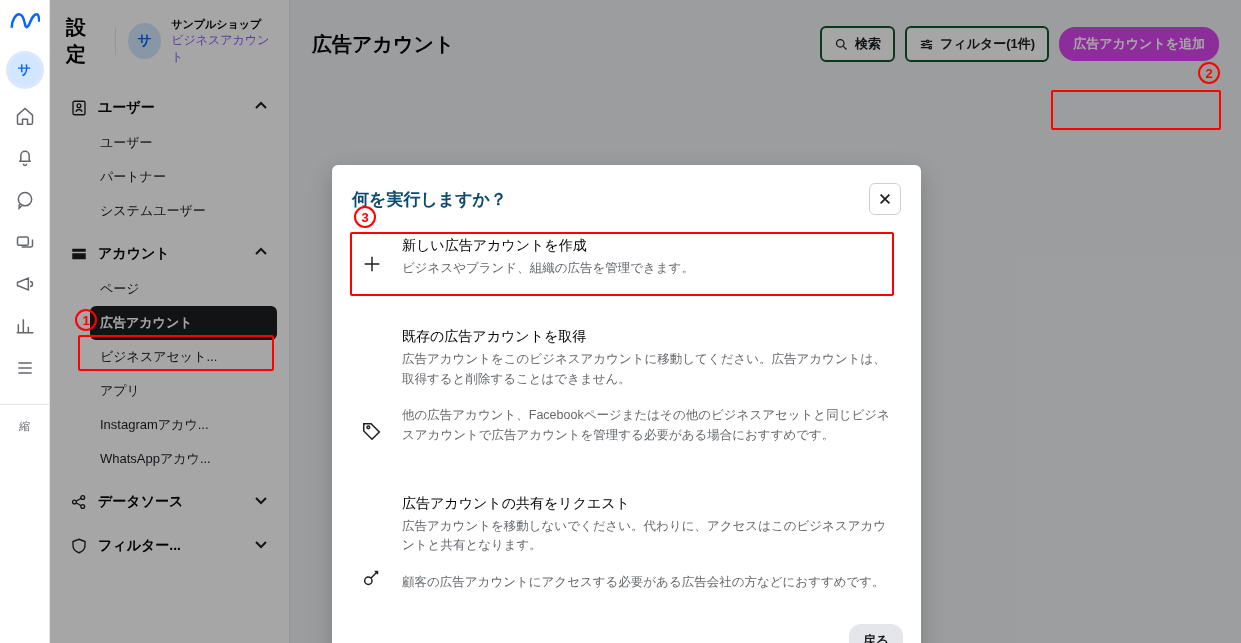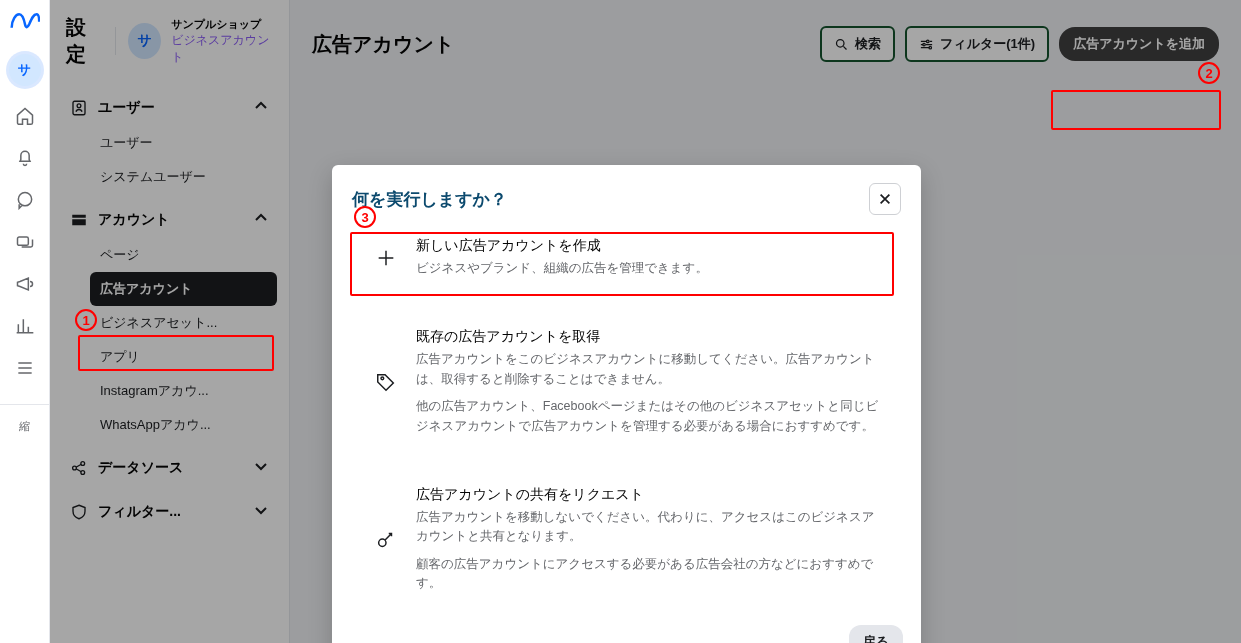--- a/index.html
+++ b/index.html
@@ -33,38 +33,38 @@
   .sb-item { padding:8px 10px; font-size:13px; color:#1c1e21; border-radius:6px; cursor:pointer; white-space:nowrap; overflow:hidden; text-overflow:ellipsis; }
   .sb-item.active { background:#1c1e21; color:#fff; font-weight:600; }
 
   
   .main { flex:1; display:flex; flex-direction:column; }
   .main-header { display:flex; align-items:center; justify-content:space-between; padding:26px 22px 14px 22px; }
   .main-title { font-size:20px; font-weight:700; color:#050505; }
   .main-actions { display:flex; gap:10px; align-items:center; }
   .btn-outline { background:#fff; border:2px solid #14532d; border-radius:6px; padding:7px 12px; font-size:13px; font-weight:600; color:#1c1e21; display:flex; align-items:center; gap:6px; cursor:pointer; }
   .btn-outline svg { width:15px; height:15px; }
-  .btn-primary { background:#404040; border:none; color:#fff; border-radius:16px; padding:8px 14px; font-size:13px; font-weight:600; cursor:pointer; }
+  .btn-primary { background:#d946ef; border:none; color:#fff; border-radius:16px; padding:8px 14px; font-size:13px; font-weight:600; cursor:pointer; }
 
   
   .dim-overlay { position:absolute; left:50px; top:0; right:0; bottom:0; background:rgba(0,0,0,0.35); }
 
   
   .dialog { position:absolute; left:332px; top:165px; width:589px; background:#fff; border-radius:6px; box-shadow:0 8px 24px rgba(0,0,0,.2); display:flex; flex-direction:column; }
   .dlg-head { display:flex; align-items:center; justify-content:space-between; padding:18px 20px 6px 20px; }
   .dlg-title { font-size:17px; font-weight:700; color:#0c4a6e; }
   .dlg-close { width:32px; height:32px; border:1px solid #ced0d4; border-radius:6px; display:flex; align-items:center; justify-content:center; cursor:pointer; color:#1c1e21; }
   .dlg-close svg { width:14px; height:14px; }
   .dlg-body { padding:4px 20px 10px 20px; display:flex; flex-direction:column; gap:26px; }
-  .opt { display:flex; gap:16px; align-items:center; padding:12px 20px; cursor:pointer; }
+  .opt { display:flex; gap:16px; align-items:flex-end; padding:12px 6px; cursor:pointer; }
   .opt-ico { width:28px; height:28px; display:flex; align-items:center; justify-content:center; color:#1c1e21; flex-shrink:0; }
   .opt-ico svg { width:22px; height:22px; }
   .opt-tx .t { font-size:14px; font-weight:400; color:#050505; margin-bottom:4px; }
   .opt-tx .d { font-size:12.5px; color:#65676b; line-height:1.55; }
-  .opt-tx .d + .d { margin-top:8px; }
+  .opt-tx .d + .d { margin-top:17px; }
   .dlg-foot { display:flex; justify-content:flex-end; padding:10px 18px 16px 18px; }
   .btn-light { background:#e4e6eb; border:none; border-radius:12px; padding:8px 14px; font-size:13px; font-weight:600; color:#1c1e21; cursor:pointer; }
 
   
   .redbox { position:absolute; border:2.5px solid #ff0000; border-radius:2px; pointer-events:none; }
   .red-circle { position:absolute; width:22px; height:22px; border:2px solid #ff0000; border-radius:50%; color:#ff0000; font-size:13px; font-weight:700; display:flex; align-items:center; justify-content:center; background:transparent; pointer-events:none; font-family:Arial,sans-serif; }
 </style>
 </head>
 <body>
 
@@ -139,20 +139,21 @@
               <path d="M8 17c.5-2 2-3 4-3s3.5 1 4 3"></path>
             </svg>
             <span>ユーザー</span>
           </div>
         <div class="chev"><svg viewBox="0 0 16 16" fill="none" stroke="currentColor" stroke-width="2">
               <path d="M3 10l5-5 5 5"></path>
             </svg></div>
       </div>
       <div class="sb-items">
         <div class="sb-item">ユーザー</div>
+        <div class="sb-item">パートナー</div>
         <div class="sb-item">システムユーザー</div>
       </div>
     </div>
 
     <div class="sb-group">
       <div class="sb-group-row">
         <div class="lbl">
             <svg viewBox="0 0 24 24" fill="currentColor">
               <rect x="3" y="5" width="18" height="4"></rect>
               <rect x="3" y="11" width="18" height="8"></rect>

